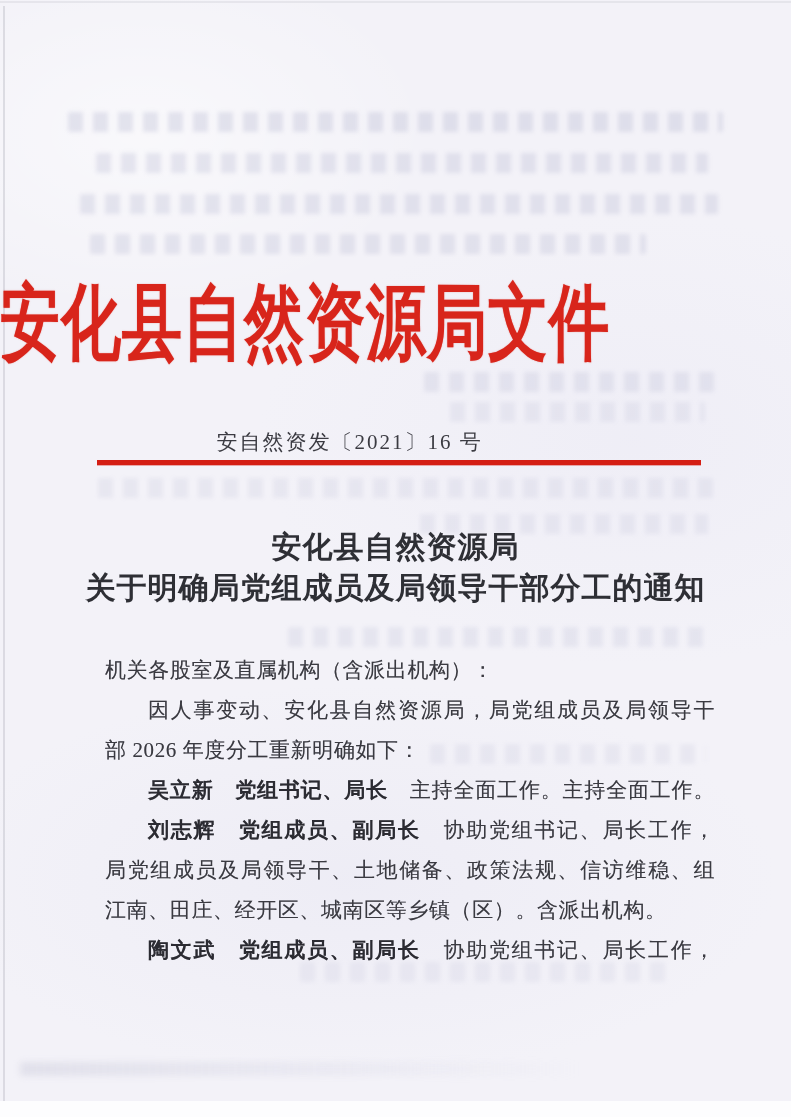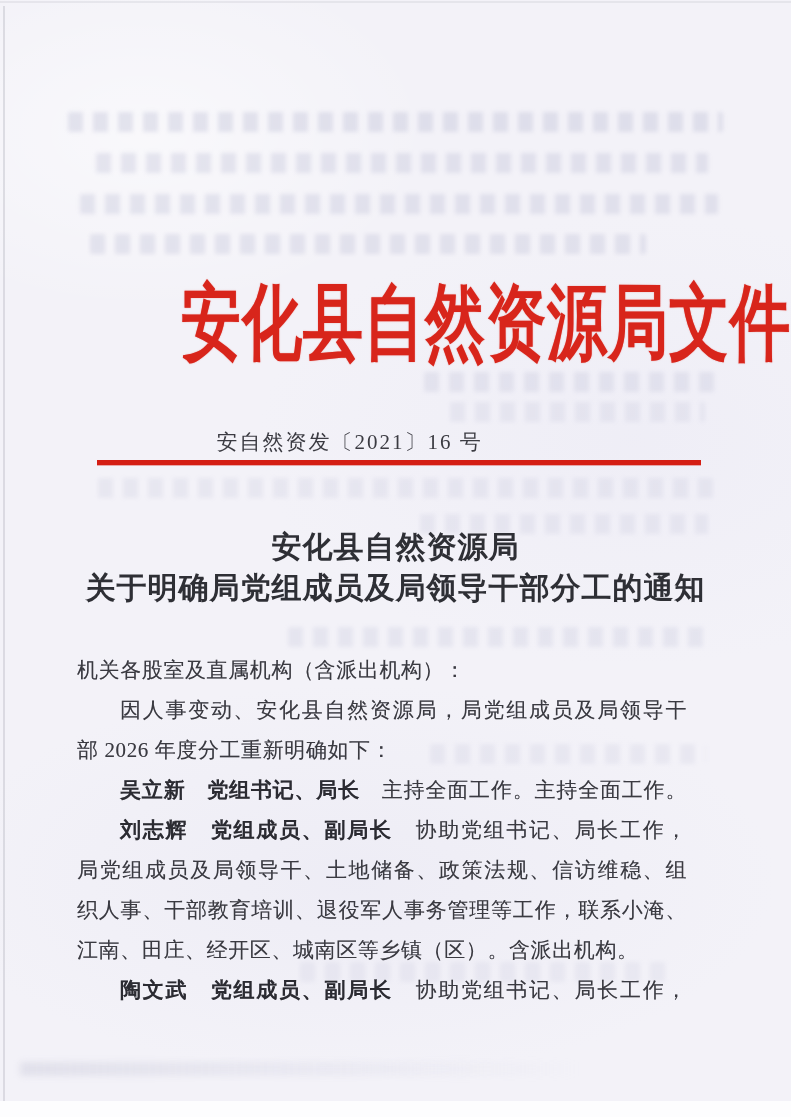--- a/index.html
+++ b/index.html
@@ -34,21 +34,21 @@
   .g5{left:424px;top:372px;width:292px;opacity:.4;}
   .g6{left:450px;top:402px;width:255px;opacity:.3;}
   .g7{left:98px;top:478px;width:615px;opacity:.3;}
   .g8{left:420px;top:514px;width:288px;opacity:.3;}
   .g9{left:288px;top:627px;width:425px;opacity:.35;}
   .g10{left:430px;top:744px;width:276px;opacity:.28;}
   .g11{left:300px;top:962px;width:375px;opacity:.25;}
 
   .masthead{
     position:absolute;left:0;top:268px;width:791px;height:90px;
-    text-align:right;white-space:nowrap;
+    text-align:left;white-space:nowrap;
   }
   .masthead .stretch{
     display:inline-block;
     font-size:60px;font-weight:bold;letter-spacing:1px;
     color:#d8251b;
     transform:scaleY(1.38);transform-origin:top center;
     text-shadow:0 0 1px rgba(216,37,27,.55);
   }
   .docnum{
     position:absolute;left:0;top:428px;width:699px;
@@ -57,21 +57,21 @@
   .redrule{
     position:absolute;left:97px;top:460px;width:604px;height:5px;
     background:#d41e14;box-shadow:0 1px 0 rgba(212,30,20,.35);
   }
   .doctitle{
     position:absolute;left:0;top:526px;width:791px;
     text-align:center;color:#2e2f35;font-weight:bold;
     font-size:30px;line-height:41px;letter-spacing:1px;
   }
   .bodytext{
-    position:absolute;left:77px;top:650px;width:610px;
+    position:absolute;left:105px;top:650px;width:610px;
     font-size:21px;line-height:40px;letter-spacing:0.6px;
     color:#3a3a41;
     text-shadow:0 0 0.5px rgba(58,58,65,.4);
   }
   .bodytext .line{white-space:nowrap;}
   .bodytext .line.indent{text-indent:43px;}
   .bodytext .line.justify{white-space:normal;text-align:justify;text-align-last:justify;}
   .bodytext .bold{font-weight:bold;color:#2b2b32;}
 </style>
 </head>
@@ -106,19 +106,18 @@
     <div>关于明确局党组成员及局领导干部分工的通知</div>
   </div>
 
   <div class="bodytext">
       <div class="line"><span>机关各股室及直属机构（含派出机构）：</span></div>
       <div class="line indent justify"><span>因人事变动、安化县自然资源局，局党组成员及局领导干</span></div>
       <div class="line"><span>部 2026 年度分工重新明确如下：</span></div>
       <div class="line indent justify"><span class="bold">吴立新　党组书记、局长</span><span>　主持全面工作。主持全面工作。</span></div>
       <div class="line indent justify"><span class="bold">刘志辉　党组成员、副局长</span><span>　协助党组书记、局长工作，</span></div>
       <div class="line justify"><span>局党组成员及局领导干、土地储备、政策法规、信访维稳、组</span></div>
-      <div class="line justify"><span>织人事、干部教育培训、退役军人事务管理等工作，联系小淹、</span></div>
       <div class="line"><span>江南、田庄、经开区、城南区等乡镇（区）。含派出机构。</span></div>
       <div class="line indent justify"><span class="bold">陶文武　党组成员、副局长</span><span>　协助党组书记、局长工作，</span></div>
     </div>
 
   <div class="bottom-streak"></div>
 </div>
 
 </body></html>

